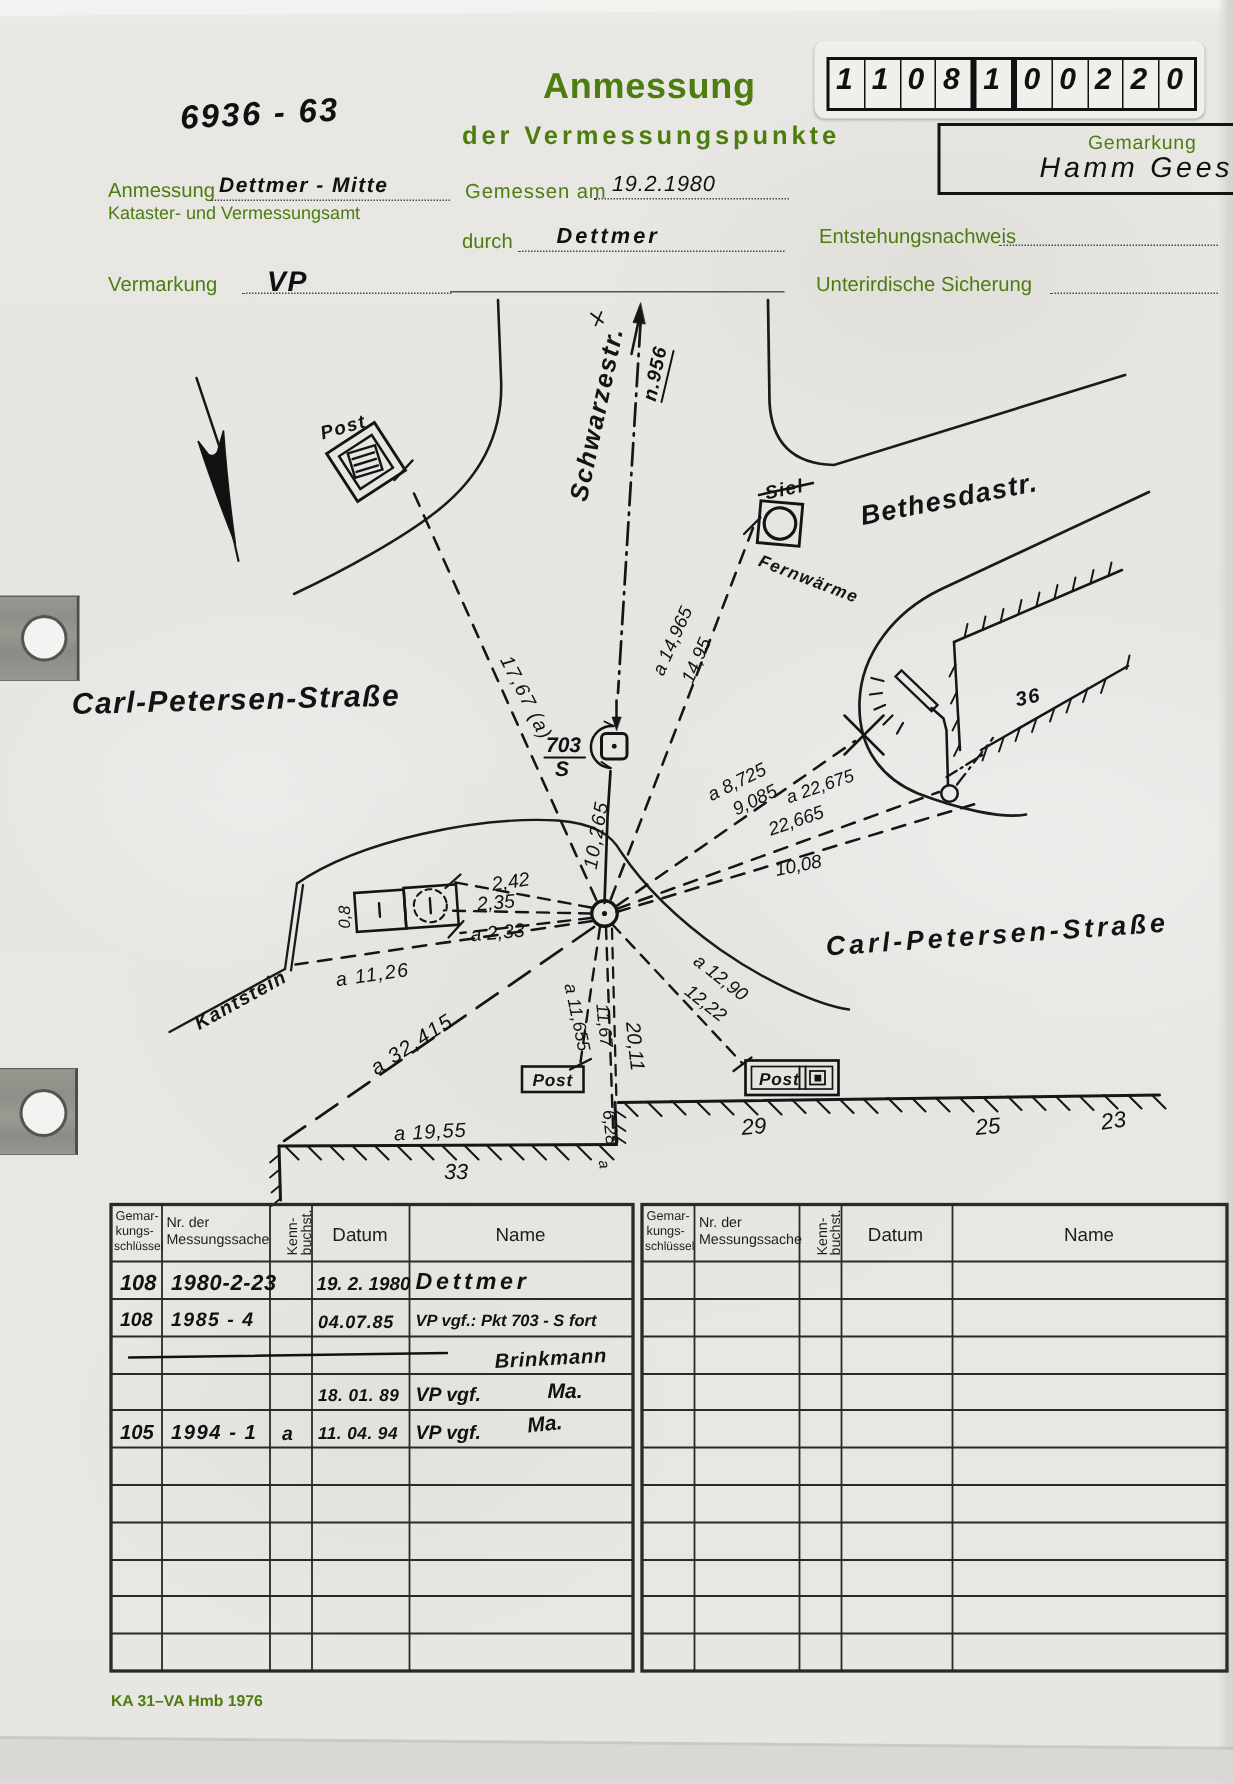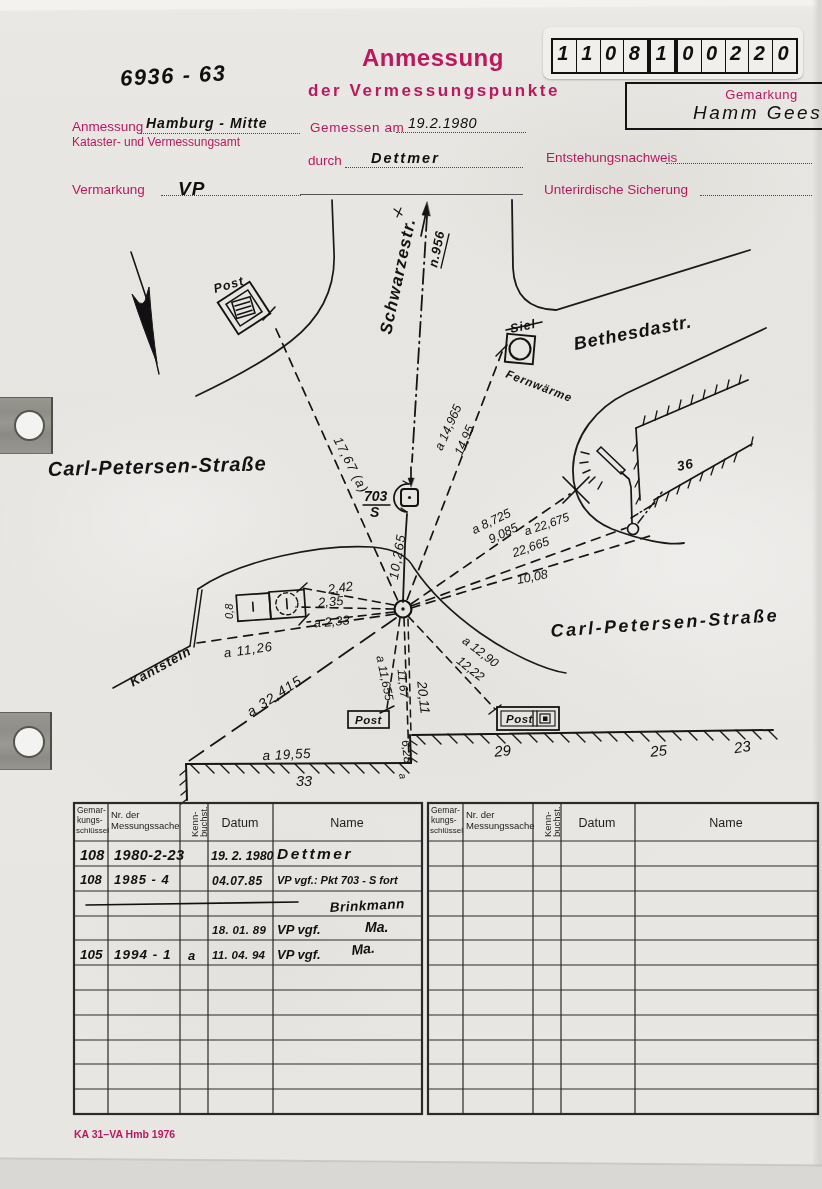--- a/index.html
+++ b/index.html
@@ -1,19 +1,19 @@
 <!DOCTYPE html>
 <html><head>
 <meta charset="utf-8">
 <style>
   html,body{margin:0;padding:0;}
   body{width:822px;height:1189px;overflow:hidden;background:#dcdbd8;font-family:"Liberation Sans",sans-serif;}
   #page{position:relative;width:822px;height:1189px;background:#eae9e6;}
   .abs{position:absolute;}
-  .printed{color:#be185d;}
+  .printed{color:#4d7c0f;}
   .hand{font-style:italic;color:#101010;}
   .dot{border-bottom:1.6px dotted #4a4a4a;height:1px;}
 </style>
 </head>
 <body>
 <div id="page">
 
   <div class="abs" style="left:0;top:0;width:822px;height:1189px;background:
     linear-gradient(180deg,#f0efec 0px,#e9e8e5 14px,#e8e7e3 60px,#e6e5e2 400px,#e8e7e4 800px,#e7e6e3 1160px);"></div>
   <div class="abs" style="left:0;top:0;width:822px;height:1189px;background:
@@ -77,21 +77,21 @@
         <span class="hand" style="position:absolute;left:0;right:3px;top:2px;text-align:center;font-size:20px;font-weight:bold;">0</span>
       </div>
   </div>
 
   <div class="abs" style="left:625px;top:82px;width:173px;height:44px;border:2.6px solid #131313;padding-left:48px;">
     <div class="printed" style="text-align:center;font-size:13px;margin-top:3px;letter-spacing:.5px;">Gemarkung</div>
     <div class="hand" style="text-align:center;font-size:19px;font-weight:normal;letter-spacing:2.5px;margin-top:0px;">Hamm Geest</div>
   </div>
 
   <div class="abs printed" style="left:72px;top:119px;font-size:13.5px;">Anmessung</div>
-  <div class="abs hand" style="left:146px;top:115px;font-size:14px;font-weight:bold;letter-spacing:1px;">Hamburg - Mitte</div>
+  <div class="abs hand" style="left:146px;top:115px;font-size:14px;font-weight:bold;letter-spacing:1px;">Dettmer - Mitte</div>
   <div class="abs dot" style="left:140px;top:132px;width:160px;"></div>
 
   <div class="abs printed" style="left:72px;top:135px;font-size:12px;">Kataster- und Vermessungsamt</div>
 
   <div class="abs printed" style="left:310px;top:120px;font-size:13.5px;letter-spacing:.6px;">Gemessen am</div>
   <div class="abs hand" style="left:408px;top:115px;font-size:14.5px;font-weight:normal;letter-spacing:0.5px;">19.2.1980</div>
   <div class="abs dot" style="left:396px;top:131px;width:130px;"></div>
 
   <div class="abs printed" style="left:308px;top:153px;font-size:13.5px;">durch</div>
   <div class="abs hand" style="left:371px;top:150px;font-size:14.5px;font-weight:bold;letter-spacing:2px;">Dettmer</div>

